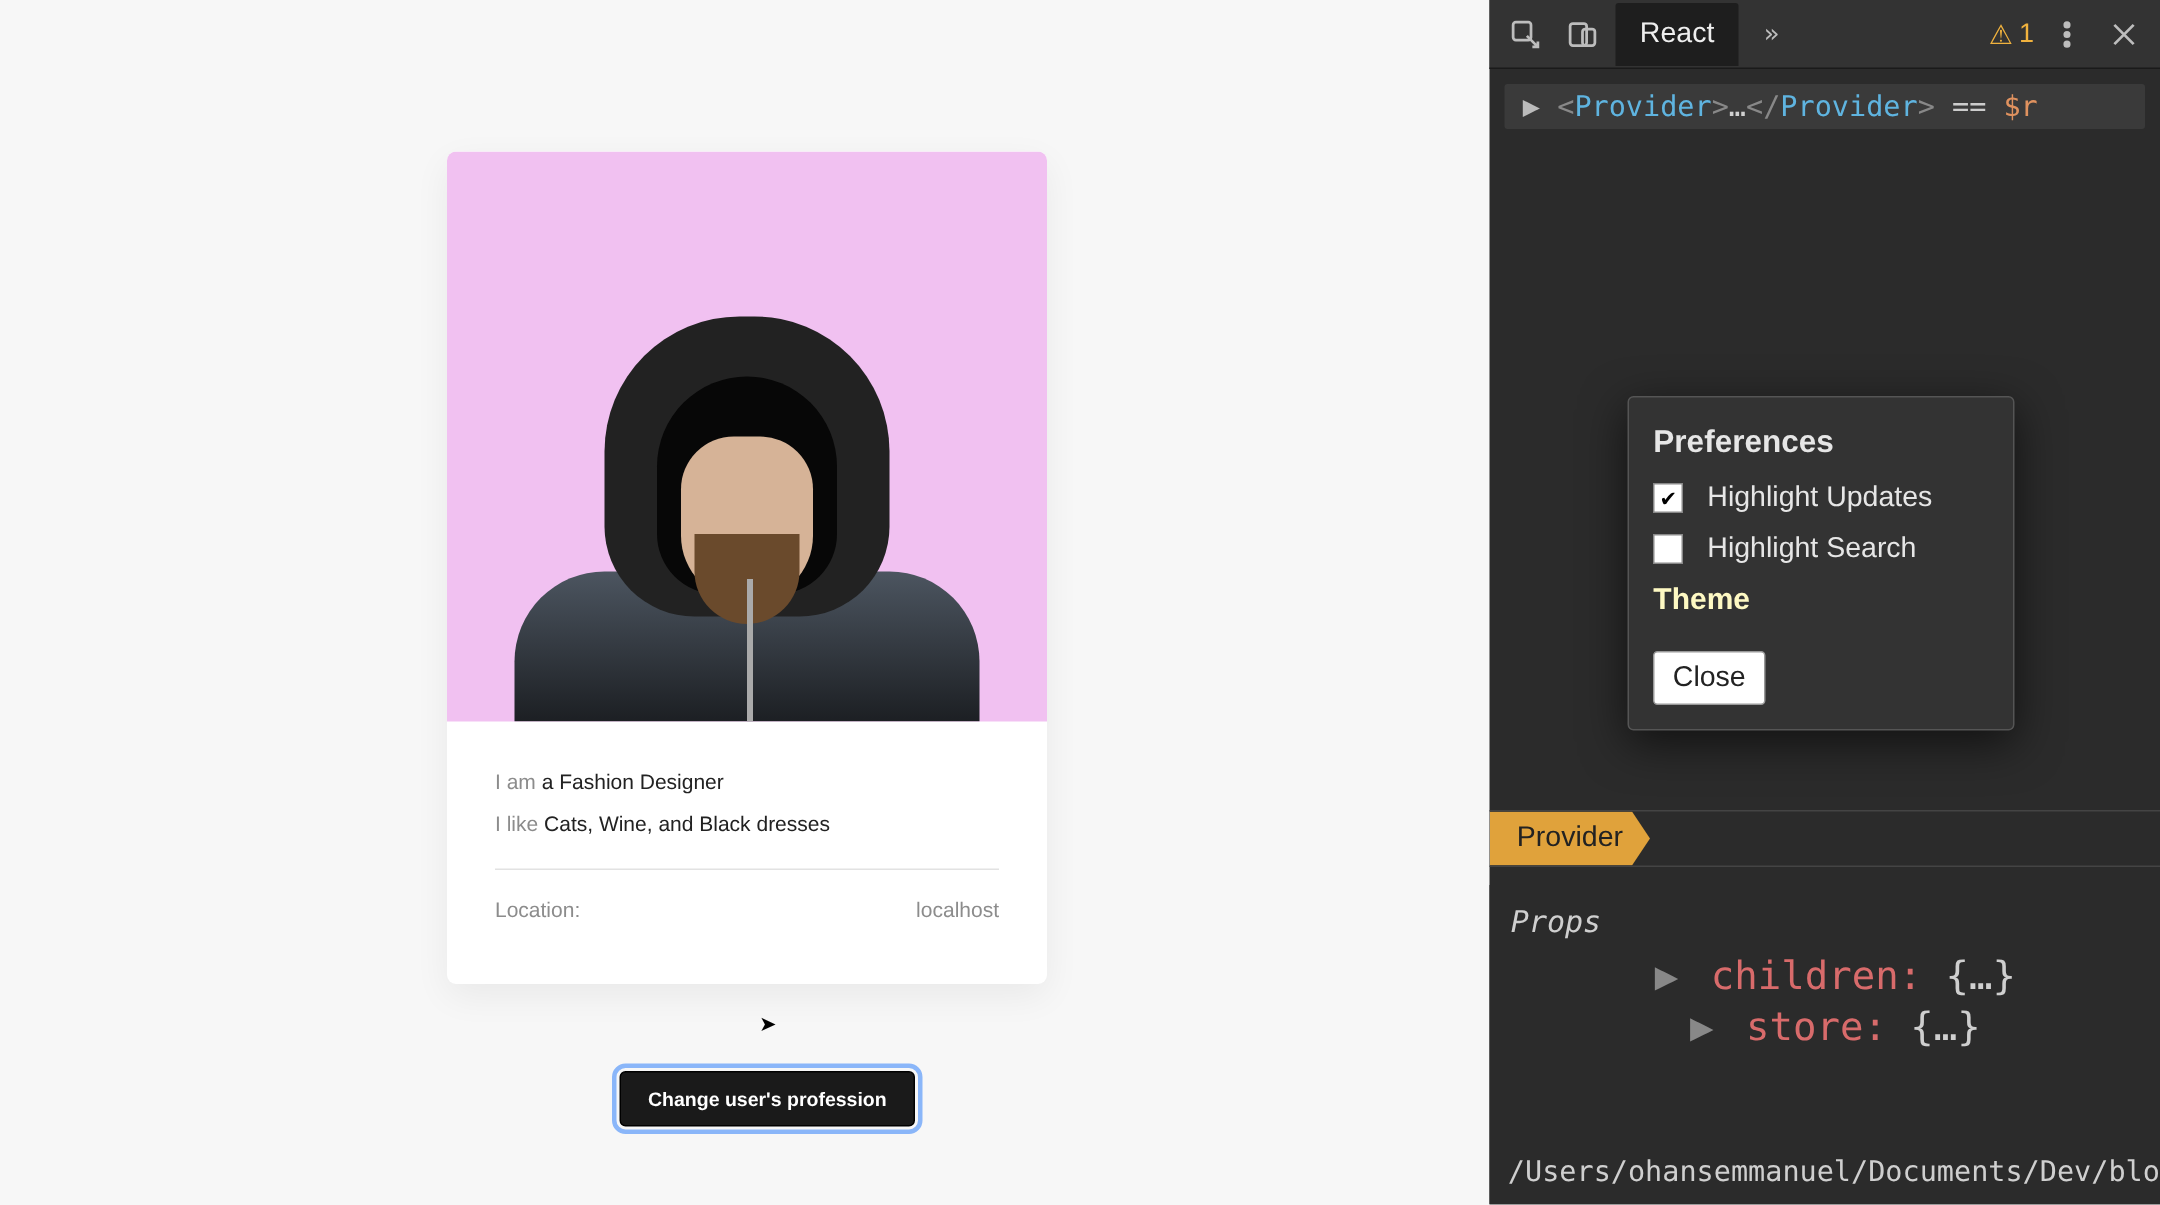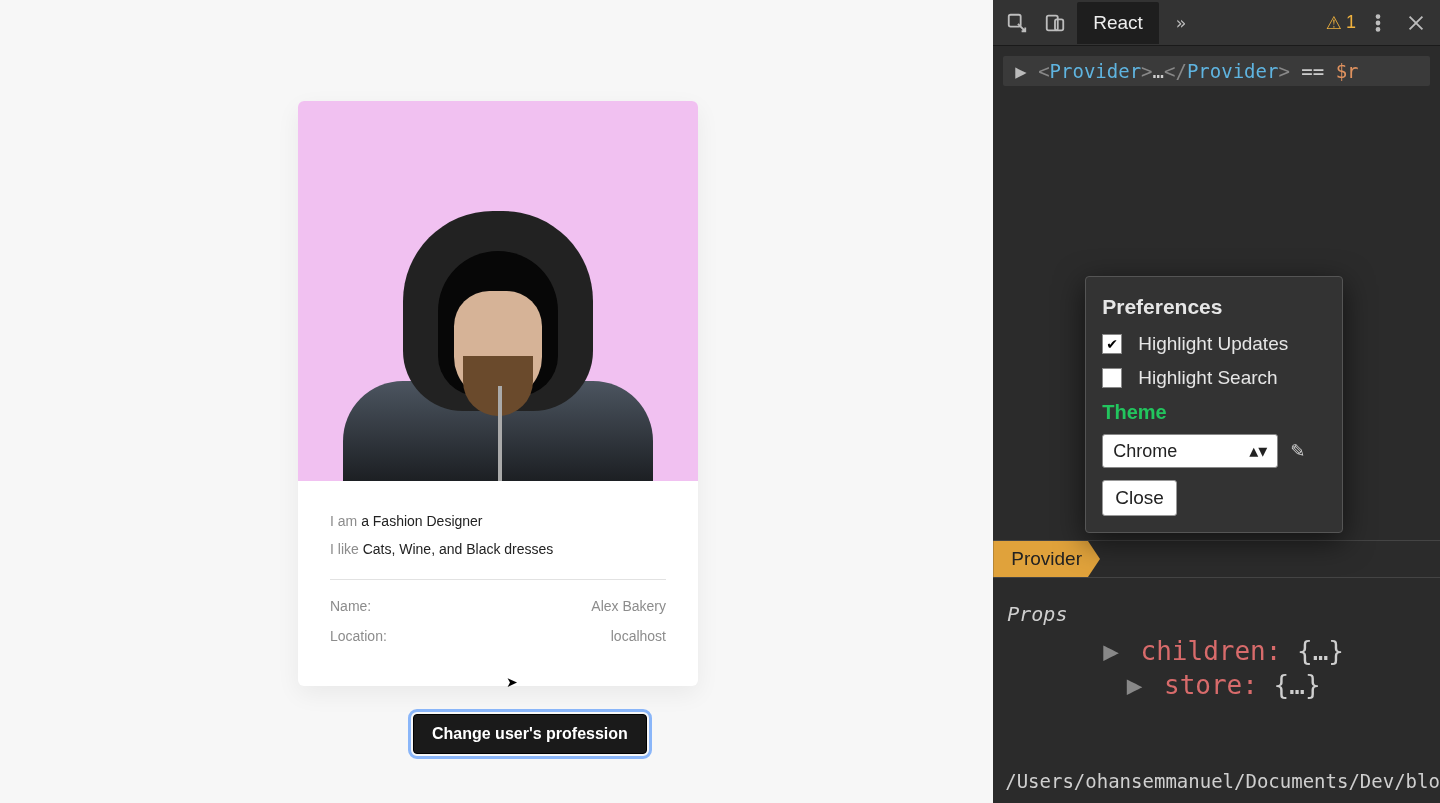--- a/index.html
+++ b/index.html
@@ -79,21 +79,21 @@
     display:flex; justify-content:space-between;
     font-size:14px; color:#8c8c8c; margin-bottom:14px;
   }
   .meta-row .val { color:#8c8c8c; }
   .change-btn {
     position:absolute;
     left: 413px; top: 714px;
     background:#1a1a1a; color:#fff;
     border:1px solid #000;
     padding:10px 18px;
-    font-size:16px; font-weight:600;
+    font-size:13px; font-weight:600;
     border-radius:4px;
     outline:3px solid #8ab6f9;
     outline-offset:2px;
     cursor:pointer;
   }
   .cursor-arrow {
     position:absolute; left:506px; top:674px;
     font-size:14px; color:#000;
   }
   
@@ -148,31 +148,31 @@
     height:38px; border-top:1px solid #444; border-bottom:1px solid #444;
     display:flex; align-items:stretch;
   }
   .crumb {
     background:#e0a23b; color:#222; font-family:-apple-system,sans-serif;
     font-size:19px; padding:6px 18px; display:flex; align-items:center;
     clip-path: polygon(0 0, calc(100% - 12px) 0, 100% 50%, calc(100% - 12px) 100%, 0 100%);
   }
   
   .prefs {
-    position:absolute; left:92px; top:276px;
+    position:absolute; left:92px; top:264px;
     width:258px; background:#333; border:1px solid #555;
     border-radius:4px; padding:18px 16px 16px 16px;
     font-family:-apple-system,Helvetica,sans-serif;
     box-shadow:0 8px 30px rgba(0,0,0,0.6);
   }
   .prefs h3{font-size:21px; font-weight:600; margin-bottom:14px; color:#e6e6e6;}
   .prefs .row{display:flex; align-items:center; gap:16px; font-size:19px; margin-bottom:12px; color:#e6e6e6;}
   .chk{width:20px;height:20px;border:1px solid #888;background:#fff;display:inline-flex;align-items:center;justify-content:center;font-size:14px;color:#000;}
   .chk.on::after{content:"✔";}
-  .prefs h4{font-size:20px;font-weight:600;margin:6px 0 10px 0;color:#22c55e;}
+  .prefs h4{font-size:20px;font-weight:600;margin:6px 0 10px 0;color:#fef9c3;}
   .theme-row{display:flex; align-items:center; gap:12px;}
   .theme-select{
     flex:0 0 auto; width:176px;
     background:#fff;color:#222;font-size:18px;
     border:1px solid #888;border-radius:3px;
     padding:5px 10px; display:flex; align-items:center; justify-content:space-between;
     font-family:-apple-system,sans-serif;
   }
   .edit-ico{color:#cfcfcf; font-size:18px;}
   .close-btn{
@@ -216,24 +216,20 @@
     </div>
     <div class="card-body">
       <p class="bio-line">
         <span class="lead">I am </span><span>a Fashion Designer</span>
       </p>
       <p class="bio-line">
         <span class="lead">I like </span><span>Cats, Wine, and Black dresses</span>
       </p>
       <hr class="divider">
       <div class="meta-row">
-        <span>Name:</span>
-        <span class="val">Alex Bakery</span>
-      </div>
-      <div class="meta-row">
         <span>Location:</span>
         <span class="val">localhost</span>
       </div>
     </div>
   </div>
 
   <button class="change-btn">Change user's profession</button>
 
   <div class="cursor-arrow">➤</div>
 </div>
@@ -290,27 +286,20 @@
     <h3>Preferences</h3>
     <div class="row">
       <span class="chk on"></span>
       <span>Highlight Updates</span>
     </div>
     <div class="row">
       <span class="chk"></span>
       <span>Highlight Search</span>
     </div>
     <h4>Theme</h4>
-    <div class="theme-row">
-      <div class="theme-select">
-        <span>Chrome</span>
-        <span>▴▾</span>
-      </div>
-      <span class="edit-ico">✎</span>
-    </div>
     <button class="close-btn">Close</button>
   </div>
 
   <div class="props-panel">
     <div class="props-title">Props</div>
     <div class="prop-row">
       <span class="tri">▶</span>
       <span class="key">children:</span>
       <span class="val">{…}</span>
     </div>

